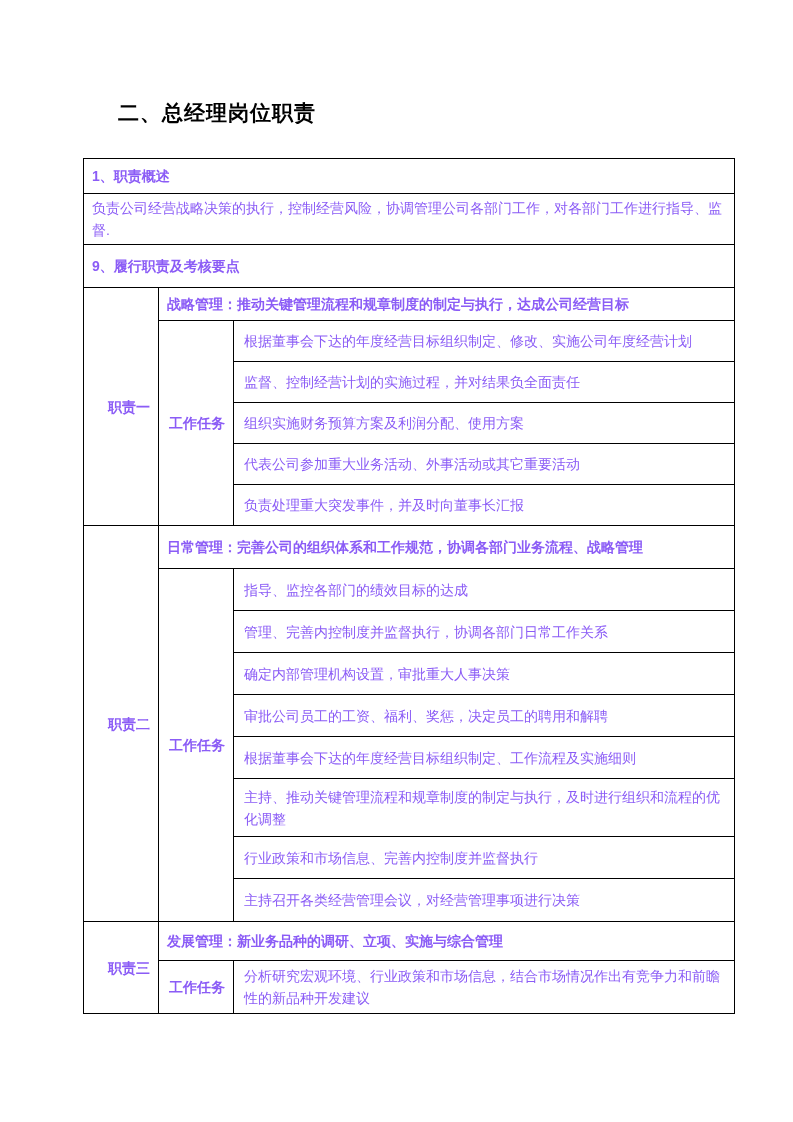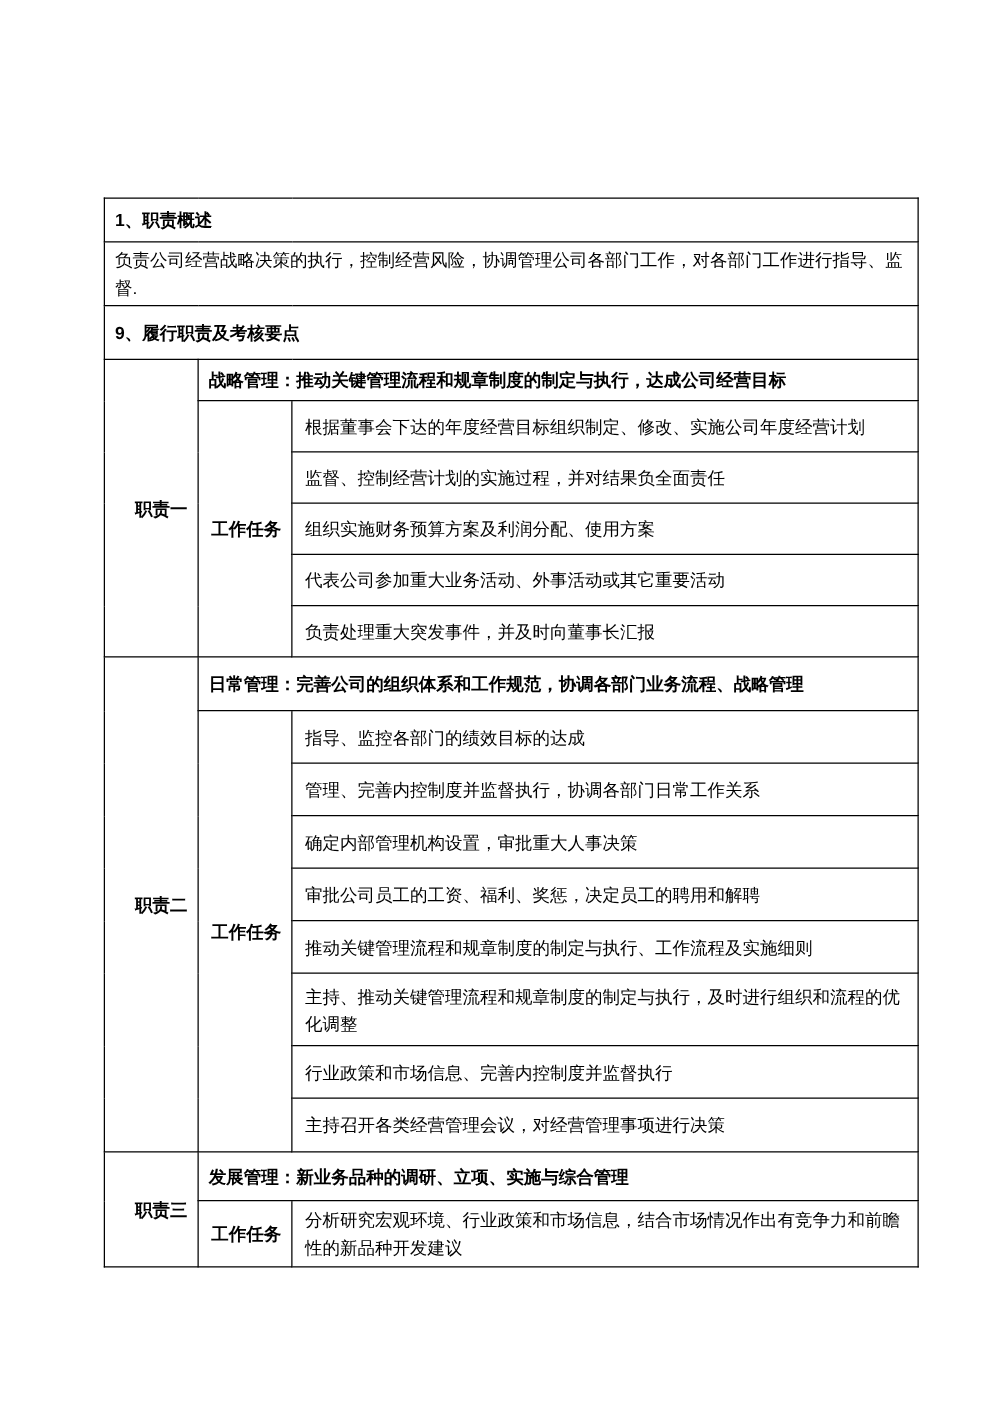--- a/index.html
+++ b/index.html
@@ -24,21 +24,21 @@
     color: #000000;
   }
   .duty-table {
     position: absolute;
     left: 83px;
     top: 158px;
     width: 651px;
     border-collapse: collapse;
     table-layout: fixed;
     font-size: 14px;
-    color: #000000;
+    color: #8b5cf6;
   }
   .duty-table td {
     border: 1px solid #000000;
     vertical-align: middle;
     padding: 3px 8px;
     line-height: 22px;
   }
   .duty-table td.task { padding-left: 10px; }
   .bold { font-weight: bold; }
   .center { text-align: right; padding: 3px 2px; }
@@ -54,20 +54,21 @@
   tr.h58 { height: 58px; margin-top: 35px; }
   col.c1 { width: 75px; }
   col.c2 { width: 75px; }
   col.c3 { width: 501px; }
 </style>
 </head>
 <body>
 
 <div class="page">
 
+  <div class="title">二、总经理岗位职责</div>
 
   <table class="duty-table">
     <colgroup>
         <col class="c1">
         <col class="c2">
         <col class="c3">
       </colgroup>
     <tbody>
 
       <tr class="h35">
@@ -113,21 +114,21 @@
       <tr class="h42">
         <td class="task">管理、完善内控制度并监督执行，协调各部门日常工作关系</td>
       </tr>
       <tr class="h42">
         <td class="task">确定内部管理机构设置，审批重大人事决策</td>
       </tr>
       <tr class="h42">
         <td class="task">审批公司员工的工资、福利、奖惩，决定员工的聘用和解聘</td>
       </tr>
       <tr class="h42">
-        <td class="task">推动关键管理流程和规章制度的制定与执行、工作流程及实施细则</td>
+        <td class="task">根据董事会下达的年度经营目标组织制定、工作流程及实施细则</td>
       </tr>
       <tr class="h58">
         <td class="task">主持、推动关键管理流程和规章制度的制定与执行，及时进行组织和流程的优化调整</td>
       </tr>
       <tr class="h42">
         <td class="task">行业政策和市场信息、完善内控制度并监督执行</td>
       </tr>
       <tr class="h43">
         <td class="task">主持召开各类经营管理会议，对经营管理事项进行决策</td>
       </tr>

